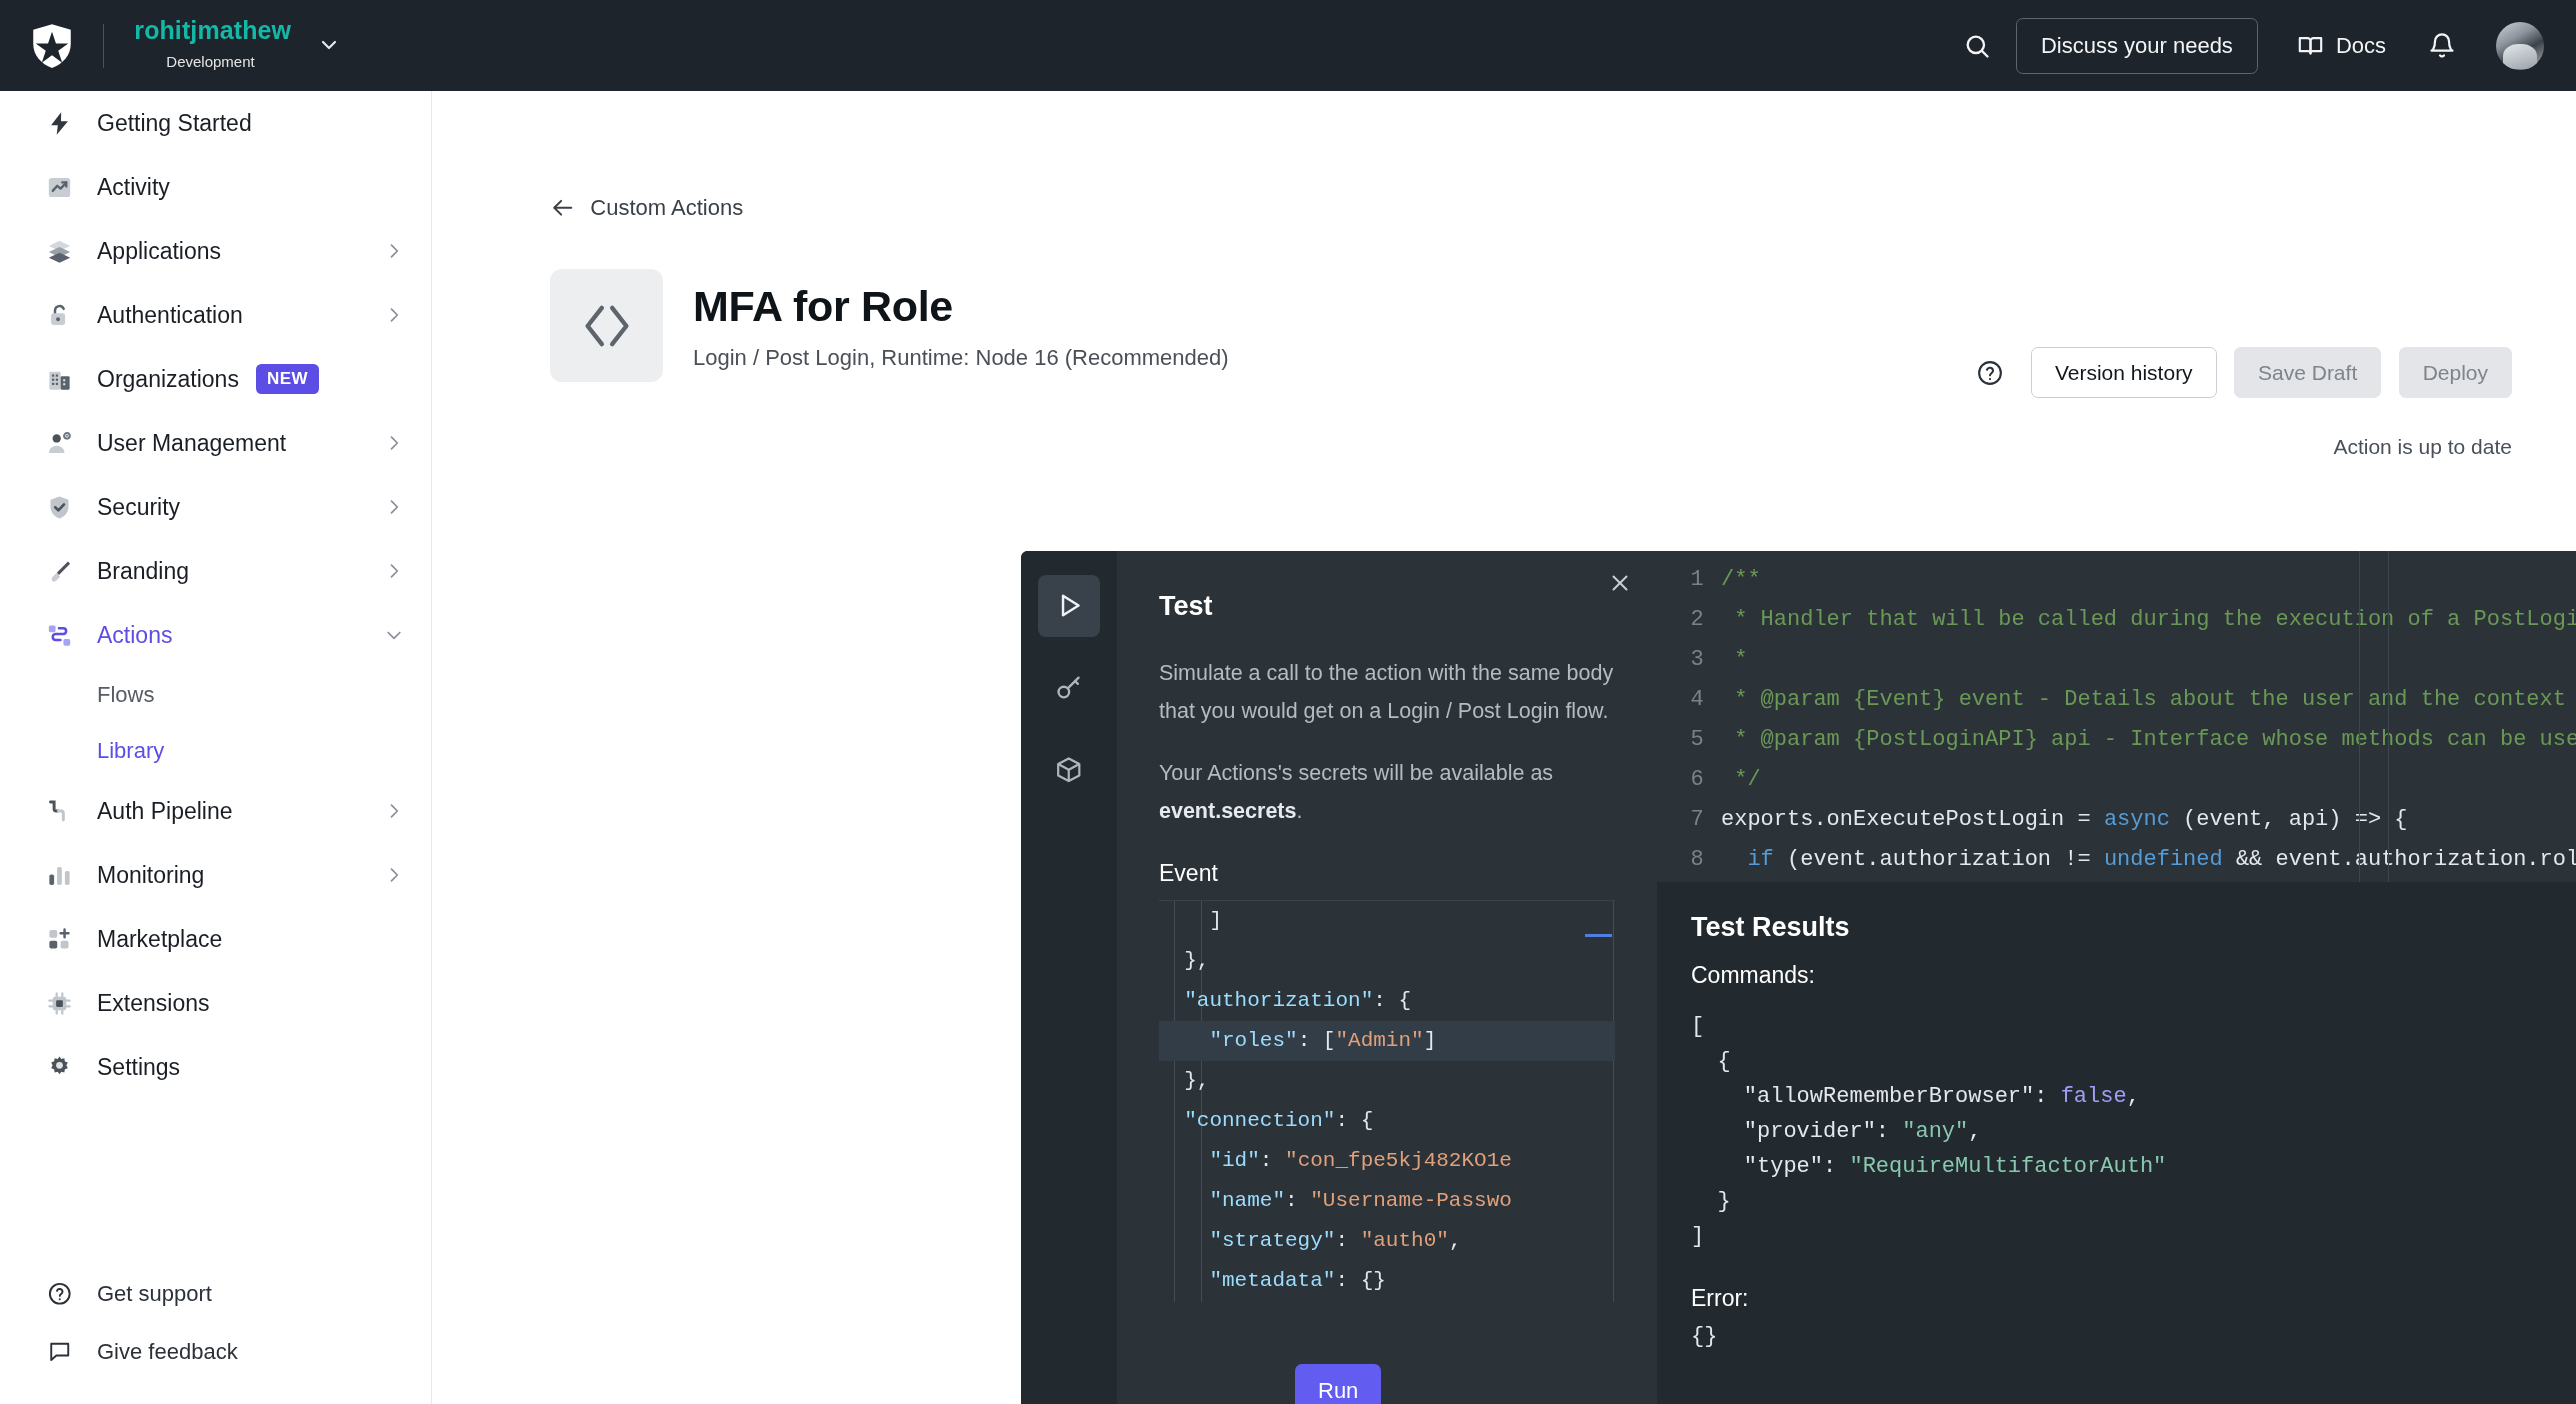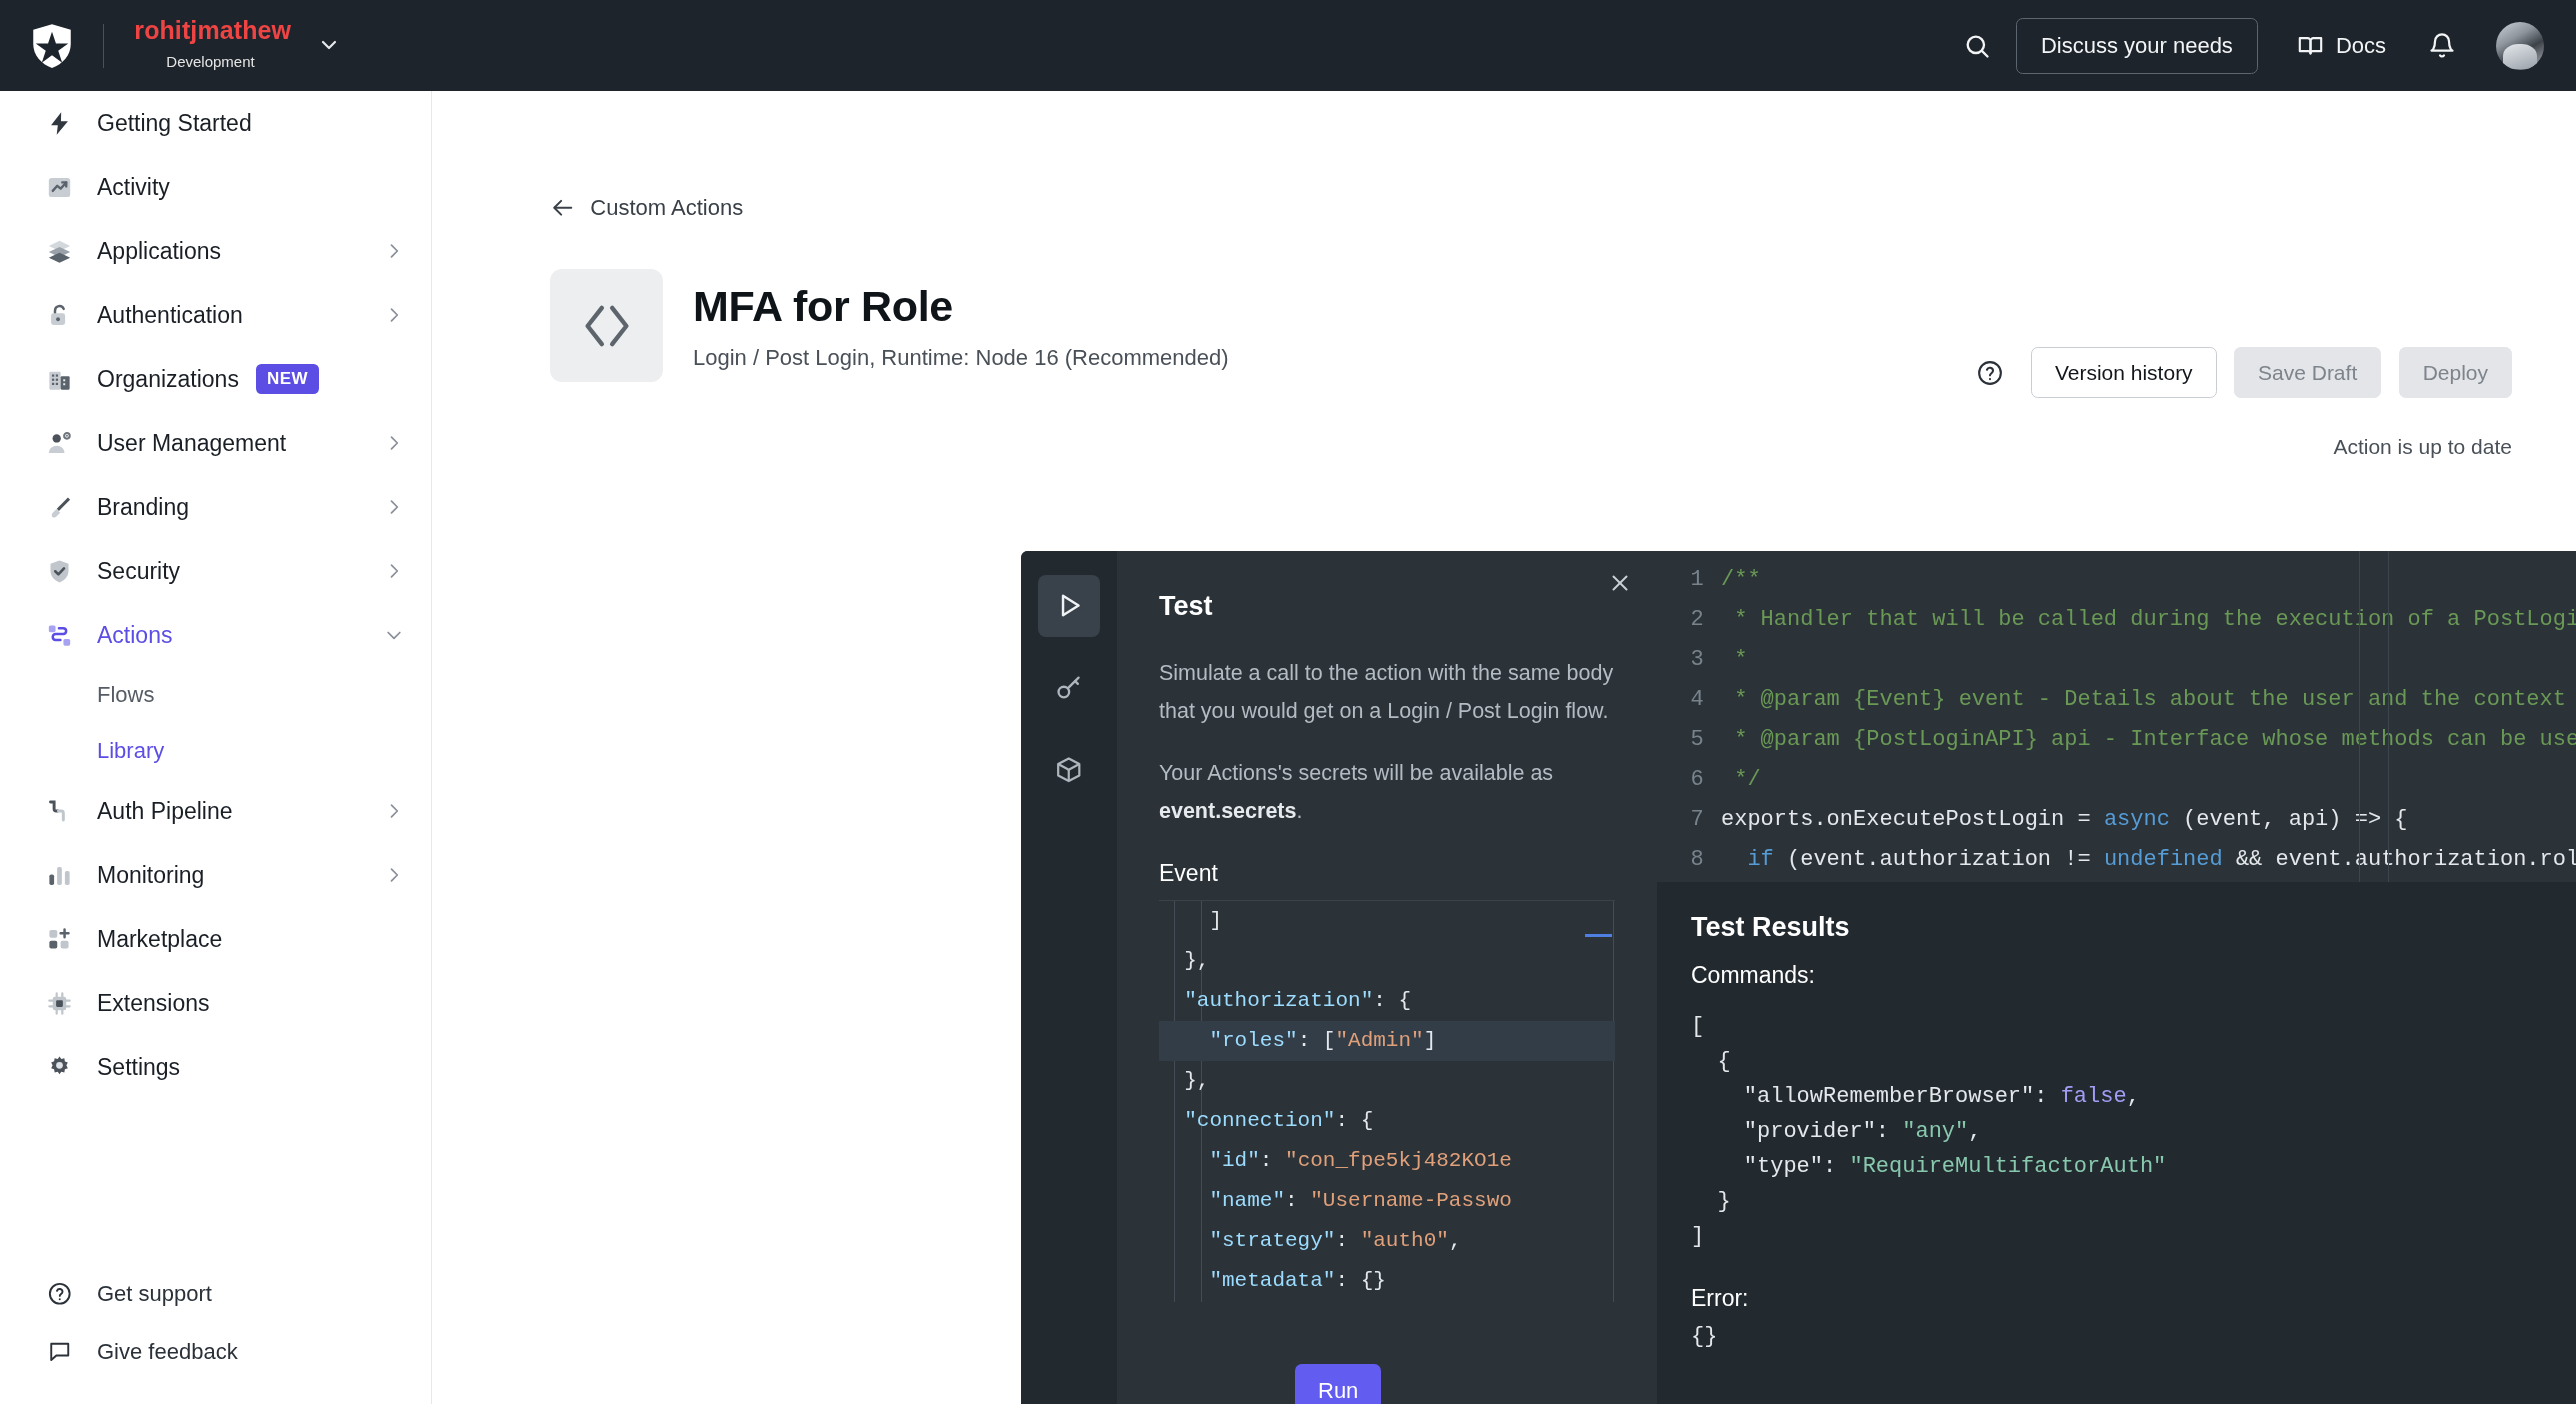--- a/index.html
+++ b/index.html
@@ -15,21 +15,21 @@
   .topbar {
     position: absolute; top: 0; left: 0;
     width: 2576px; height: 91px;
     background: #1e242b;
     display: flex; align-items: center;
   }
   .logo-wrap { margin-left: 25.5px; width: 52px; height: 52px; display:flex; align-items:center; justify-content:center; }
   .topbar-divider { width: 1.3px; height: 44px; background: #4a5159; margin-left: 25.5px; }
   .tenant-block { margin-left: 30px; display: flex; align-items: center; }
   .tenant-texts { display: flex; flex-direction: column; justify-content: center; }
-  .tenant-name { color: #ef4444; font-size: 25px; font-weight: bold; line-height: 31px; letter-spacing: 0.1px; }
+  .tenant-name { color: #14b8a6; font-size: 25px; font-weight: bold; line-height: 31px; letter-spacing: 0.1px; }
   .tenant-env { color: #e5e5e5; font-size: 15px; line-height: 28px; margin-top: 1.3px; margin-left: 32px; }
   .tenant-caret { margin-left: 25.5px; color: #e5e8ec; display:flex; align-items:center; }
   .topbar-right { margin-left: auto; display: flex; align-items: center; margin-right: 32px; gap: 0; }
   .tb-search { width: 60px; height: 60px; display:flex; align-items:center; justify-content:center; cursor:pointer;}
   .tb-discuss {
     border: 1.3px solid #5d656e; border-radius: 6.7px;
     color: #f2f4f6; font-size: 22px;
     padding: 14px 24px; margin-left: 9.4px;
     background: transparent; cursor: pointer;
     white-space: nowrap;
@@ -345,40 +345,40 @@
     <span class="nav-chevron">
       <svg width="20" height="20" viewBox="0 0 24 24" fill="none" stroke="#8a9099" stroke-width="2.1" stroke-linecap="round" stroke-linejoin="round">
           <polyline points="9 5 16 12 9 19"></polyline>
         </svg>
     </span>
   </div>
 
   <div class="nav-item">
     <span class="nav-icon">
       <svg width="27" height="27" viewBox="0 0 24 24">
+          <path d="M12 2.3 20 5v6.3c0 4.9-3.3 8.7-8 10.4-4.7-1.7-8-5.5-8-10.4V5z" fill="#c0c6cc"></path>
+          <polyline points="8.2,11.8 11,14.6 16,9.2" fill="none" stroke="#4b525a" stroke-width="2.3" stroke-linecap="round" stroke-linejoin="round"></polyline>
+        </svg>
+    </span>
+    <span class="nav-label">Security</span>
+    <span class="nav-chevron">
+      <svg width="20" height="20" viewBox="0 0 24 24" fill="none" stroke="#8a9099" stroke-width="2.1" stroke-linecap="round" stroke-linejoin="round">
+          <polyline points="9 5 16 12 9 19"></polyline>
+        </svg>
+    </span>
+  </div>
+
+  <div class="nav-item">
+    <span class="nav-icon">
+      <svg width="27" height="27" viewBox="0 0 24 24">
           <path d="M19.5 3.2 9.6 13.1l1.9 1.9 9.9-9.9z" fill="#4b525a"></path>
           <path d="M9.3 13.4 6 16.7c-1 1-1.2 2.6-.4 3.7 1.1.8 2.7.6 3.7-.4l3.3-3.3z" fill="#c8cdd3"></path>
         </svg>
     </span>
     <span class="nav-label">Branding</span>
-    <span class="nav-chevron">
-      <svg width="20" height="20" viewBox="0 0 24 24" fill="none" stroke="#8a9099" stroke-width="2.1" stroke-linecap="round" stroke-linejoin="round">
-          <polyline points="9 5 16 12 9 19"></polyline>
-        </svg>
-    </span>
-  </div>
-
-  <div class="nav-item">
-    <span class="nav-icon">
-      <svg width="27" height="27" viewBox="0 0 24 24">
-          <path d="M12 2.3 20 5v6.3c0 4.9-3.3 8.7-8 10.4-4.7-1.7-8-5.5-8-10.4V5z" fill="#c0c6cc"></path>
-          <polyline points="8.2,11.8 11,14.6 16,9.2" fill="none" stroke="#4b525a" stroke-width="2.3" stroke-linecap="round" stroke-linejoin="round"></polyline>
-        </svg>
-    </span>
-    <span class="nav-label">Security</span>
     <span class="nav-chevron">
       <svg width="20" height="20" viewBox="0 0 24 24" fill="none" stroke="#8a9099" stroke-width="2.1" stroke-linecap="round" stroke-linejoin="round">
           <polyline points="9 5 16 12 9 19"></polyline>
         </svg>
     </span>
   </div>
 
   <div class="nav-item active">
     <span class="nav-icon">
       <svg width="27" height="27" viewBox="0 0 24 24">

